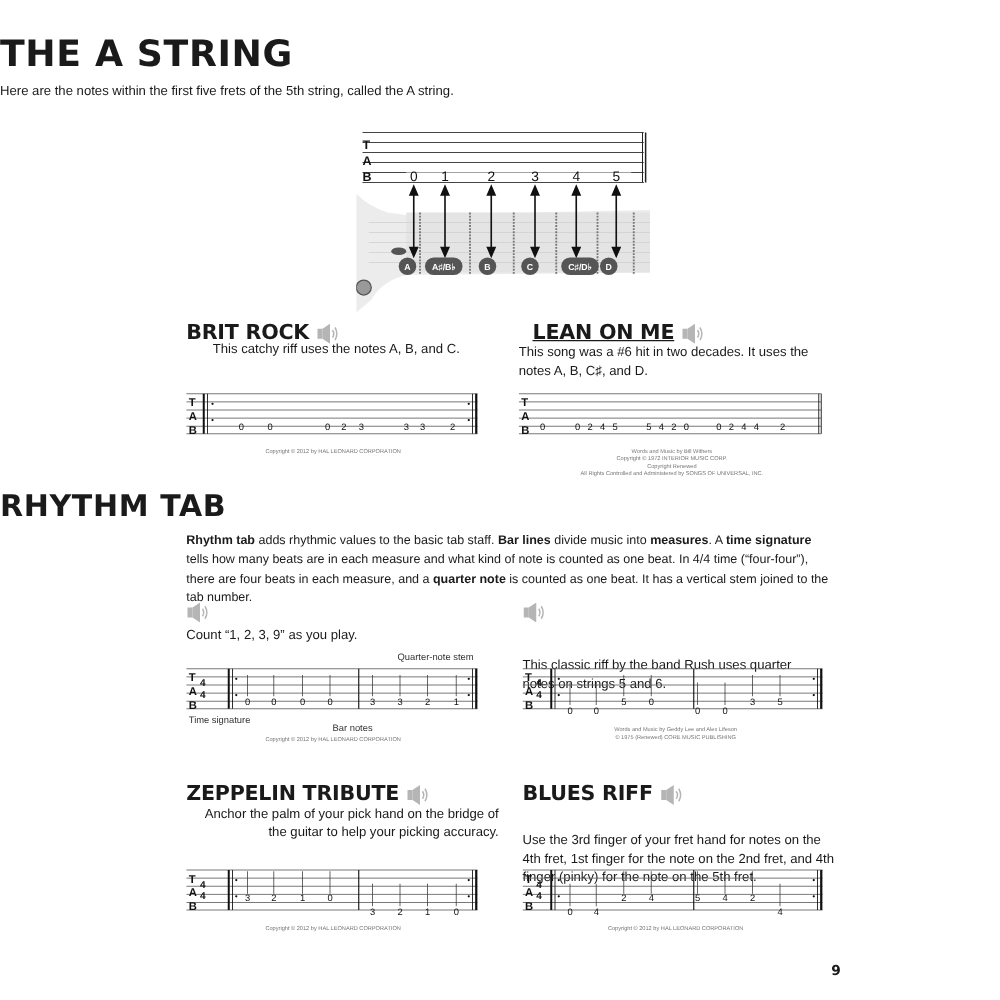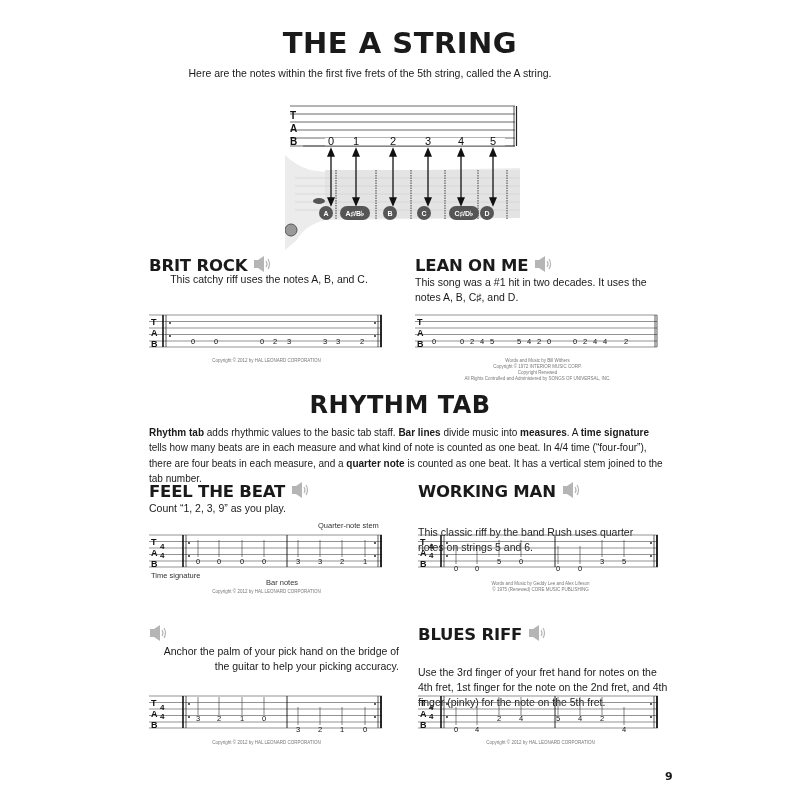--- a/index.html
+++ b/index.html
@@ -1,21 +1,21 @@
 <!DOCTYPE html>
 <html><head>
 <meta charset="utf-8">
 <style>
   html, body { margin:0; padding:0; background:#fff; }
   body { width:800px; height:800px; position:relative; overflow:hidden;
          font-family:"Liberation Sans", sans-serif; color:#1a1a1a; }
   .abs { position:absolute; }
-  .h1 { font-family:"DejaVu Sans", sans-serif; font-weight:bold; font-size:29px; letter-spacing:0.5px; text-align:center; width:800px; left:0; }
-  .intro { font-size:10.5px; text-align:center; width:740px; left:0; }
-  .h2 { font-family:"DejaVu Sans", sans-serif; font-weight:bold; font-size:16.5px; letter-spacing:-0.2px; display:flex; align-items:flex-start; gap:6px; }
+  .h1 { font-family:"DejaVu Sans", sans-serif; font-weight:bold; font-size:29px; letter-spacing:0.5px; text-align:left; width:800px; left:0; }
+  .intro { font-size:10.5px; text-align:left; width:740px; left:0; }
+  .h2 { font-family:"DejaVu Sans", sans-serif; font-weight:bold; font-size:16.5px; letter-spacing:-0.2px; display:flex; align-items:flex-end; gap:6px; }
   .spk { display:inline-block; width:18px; height:16px; }
   .desc { font-size:10.5px; line-height:15px; }
   .copy { font-size:4.5px; color:#777; text-align:center; line-height:6px; }
   .para { font-size:10px; line-height:15.3px; }
   .pageno { font-family:"DejaVu Sans", sans-serif; font-weight:bold; font-size:11px; }
   .anno { font-size:7.5px; color:#333; }
   .tabsvg text { font-family:"Liberation Sans", sans-serif; }
 </style>
 </head>
 <body>
@@ -148,30 +148,30 @@
     <text x="113" y="32">0</text>
       <text x="126" y="32">2</text>
     <text x="140" y="32">3</text>
       <text x="176" y="32">3</text>
     <text x="189" y="32">3</text>
       <text x="213" y="32">2</text>
   </g>
 </svg>
 <div class="abs copy" style="left:149px; top:358px; width:235px;">Copyright © 2012 by HAL LEONARD CORPORATION</div>
 
-<div class="abs h2" style="left:415px; top:256px;">
+<div class="abs h2" style="left:426px; top:256px;text-decoration:underline;">
   <span>LEAN ON ME</span>
   <svg class="spk" viewBox="0 0 18 16">
       <rect x="1" y="4" width="4" height="8" fill="#b5b5b5"></rect>
       <polygon points="5,4 11,0 11,16 5,12" fill="#b5b5b5"></polygon>
       <path d="M13,5 Q15,8 13,11" stroke="#b5b5b5" stroke-width="1.2" fill="none"></path>
       <path d="M15,3 Q18,8 15,13" stroke="#b5b5b5" stroke-width="1.2" fill="none"></path>
     </svg>
 </div>
-<div class="abs desc" style="left:415px; top:275px; width:240px;">This song was a #1 hit in two decades. It uses the notes A, B, C♯, and D.</div>
+<div class="abs desc" style="left:415px; top:275px; width:240px;">This song was a #6 hit in two decades. It uses the notes A, B, C♯, and D.</div>
 <svg class="abs tabsvg" style="left:415px; top:312px;" width="245" height="36" viewBox="0 0 245 36">
   <g stroke="#666" stroke-width="0.7">
     <line x1="0" y1="3" x2="242" y2="3"></line>
       <line x1="0" y1="9.5" x2="242" y2="9.5"></line>
       <line x1="0" y1="16" x2="242" y2="16"></line>
     <line x1="0" y1="22.5" x2="242" y2="22.5"></line>
       <line x1="0" y1="29" x2="242" y2="29"></line>
       <line x1="0" y1="35" x2="242" y2="35"></line>
   </g>
   <g font-family="DejaVu Sans, sans-serif" font-weight="bold" font-size="9" fill="#111">
@@ -202,21 +202,20 @@
   <div>Words and Music by Bill Withers</div>
     <div>Copyright © 1972 INTERIOR MUSIC CORP.</div>
   <div>Copyright Renewed</div>
     <div>All Rights Controlled and Administered by SONGS OF UNIVERSAL, INC.</div>
 </div>
 
 <div class="abs h1" style="top:391px; font-size:24px;">RHYTHM TAB</div>
 <div class="abs para" id="rhythm-para" style="left:149px; top:425px; width:520px;"><b>Rhythm tab</b><span> adds rhythmic values to the basic tab staff. </span><b>Bar lines</b><span> divide music into </span><b>measures</b><span>. A </span><b>time signature</b><span> tells how many beats are in each measure and what kind of note is counted as one beat. In 4/4 time (“four-four”), there are four beats in each measure, and a </span><b>quarter note</b><span> is counted as one beat. It has a vertical stem joined to the tab number.</span></div>
 
 <div class="abs h2" style="left:149px; top:482px;">
-  <span>FEEL THE BEAT</span>
   <svg class="spk" viewBox="0 0 18 16">
       <rect x="1" y="4" width="4" height="8" fill="#b5b5b5"></rect>
       <polygon points="5,4 11,0 11,16 5,12" fill="#b5b5b5"></polygon>
       <path d="M13,5 Q15,8 13,11" stroke="#b5b5b5" stroke-width="1.2" fill="none"></path>
       <path d="M15,3 Q18,8 15,13" stroke="#b5b5b5" stroke-width="1.2" fill="none"></path>
     </svg>
 </div>
 <div class="abs desc" style="left:149px; top:501px; width:240px;">Count “1, 2, 3, 9” as you play.</div>
 <div class="abs anno" style="left:318px; top:521px;">Quarter-note stem</div>
 <svg class="abs tabsvg" style="left:149px; top:532px;" width="235" height="38" viewBox="0 0 235 38">
@@ -265,21 +264,20 @@
       <text x="171" y="32">3</text>
     <text x="193" y="32">2</text>
       <text x="216" y="32">1</text>
   </g>
 </svg>
 <div class="abs anno" style="left:151px; top:571px;">Time signature</div>
 <div class="abs anno" style="left:266px; top:578px;">Bar notes</div>
 <div class="abs copy" style="left:149px; top:589px; width:235px;">Copyright © 2012 by HAL LEONARD CORPORATION</div>
 
 <div class="abs h2" style="left:418px; top:482px;">
-  <span>WORKING MAN</span>
   <svg class="spk" viewBox="0 0 18 16">
       <rect x="1" y="4" width="4" height="8" fill="#b5b5b5"></rect>
       <polygon points="5,4 11,0 11,16 5,12" fill="#b5b5b5"></polygon>
       <path d="M13,5 Q15,8 13,11" stroke="#b5b5b5" stroke-width="1.2" fill="none"></path>
       <path d="M15,3 Q18,8 15,13" stroke="#b5b5b5" stroke-width="1.2" fill="none"></path>
     </svg>
 </div>
 <div class="abs desc" style="left:418px; top:501px; width:240px;margin-top:24px;">This classic riff by the band Rush uses quarter notes on strings 5 and 6.</div>
 <svg class="abs tabsvg" style="left:418px; top:532px;" width="245" height="46" viewBox="0 0 245 46">
   <g stroke="#666" stroke-width="0.7">
@@ -328,20 +326,21 @@
     <text x="184" y="32">3</text>
       <text x="206" y="32">5</text>
   </g>
 </svg>
 <div class="abs copy" style="left:418px; top:581px; width:245px;">
   <div>Words and Music by Geddy Lee and Alex Lifeson</div>
     <div>© 1975 (Renewed) CORE MUSIC PUBLISHING</div>
 </div>
 
 <div class="abs h2" style="left:149px; top:625px;">
+  <span>ZEPPELIN TRIBUTE</span>
   <svg class="spk" viewBox="0 0 18 16">
       <rect x="1" y="4" width="4" height="8" fill="#b5b5b5"></rect>
       <polygon points="5,4 11,0 11,16 5,12" fill="#b5b5b5"></polygon>
       <path d="M13,5 Q15,8 13,11" stroke="#b5b5b5" stroke-width="1.2" fill="none"></path>
       <path d="M15,3 Q18,8 15,13" stroke="#b5b5b5" stroke-width="1.2" fill="none"></path>
     </svg>
 </div>
 <div class="abs desc" style="left:149px; top:644px; width:250px;text-align:right;">Anchor the palm of your pick hand on the bridge of the guitar to help your picking accuracy.</div>
 <svg class="abs tabsvg" style="left:149px; top:693px;" width="235" height="46" viewBox="0 0 235 46">
   <g stroke="#666" stroke-width="0.7">

